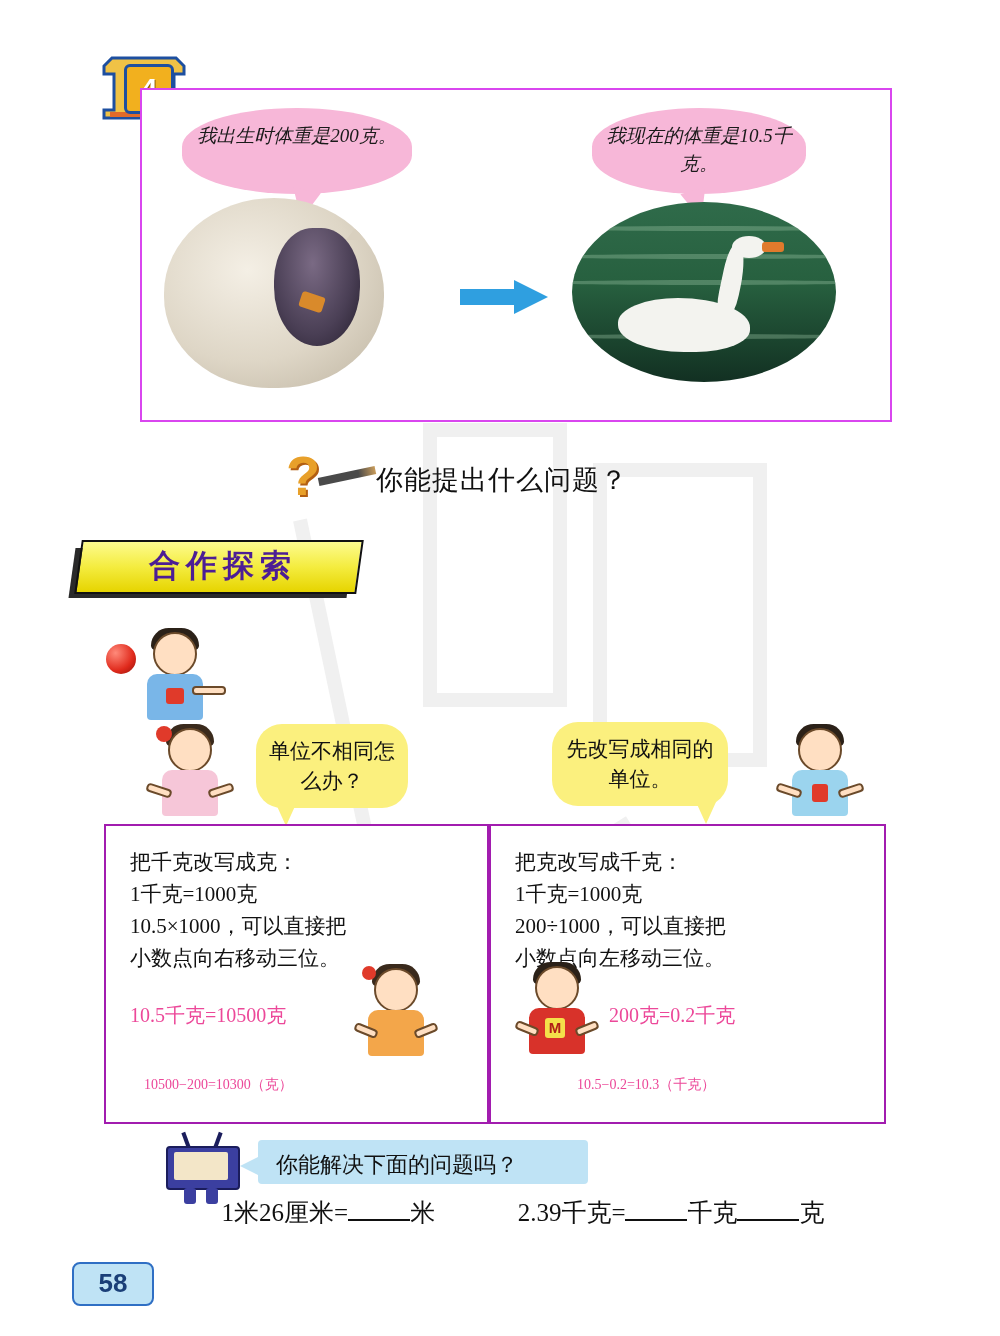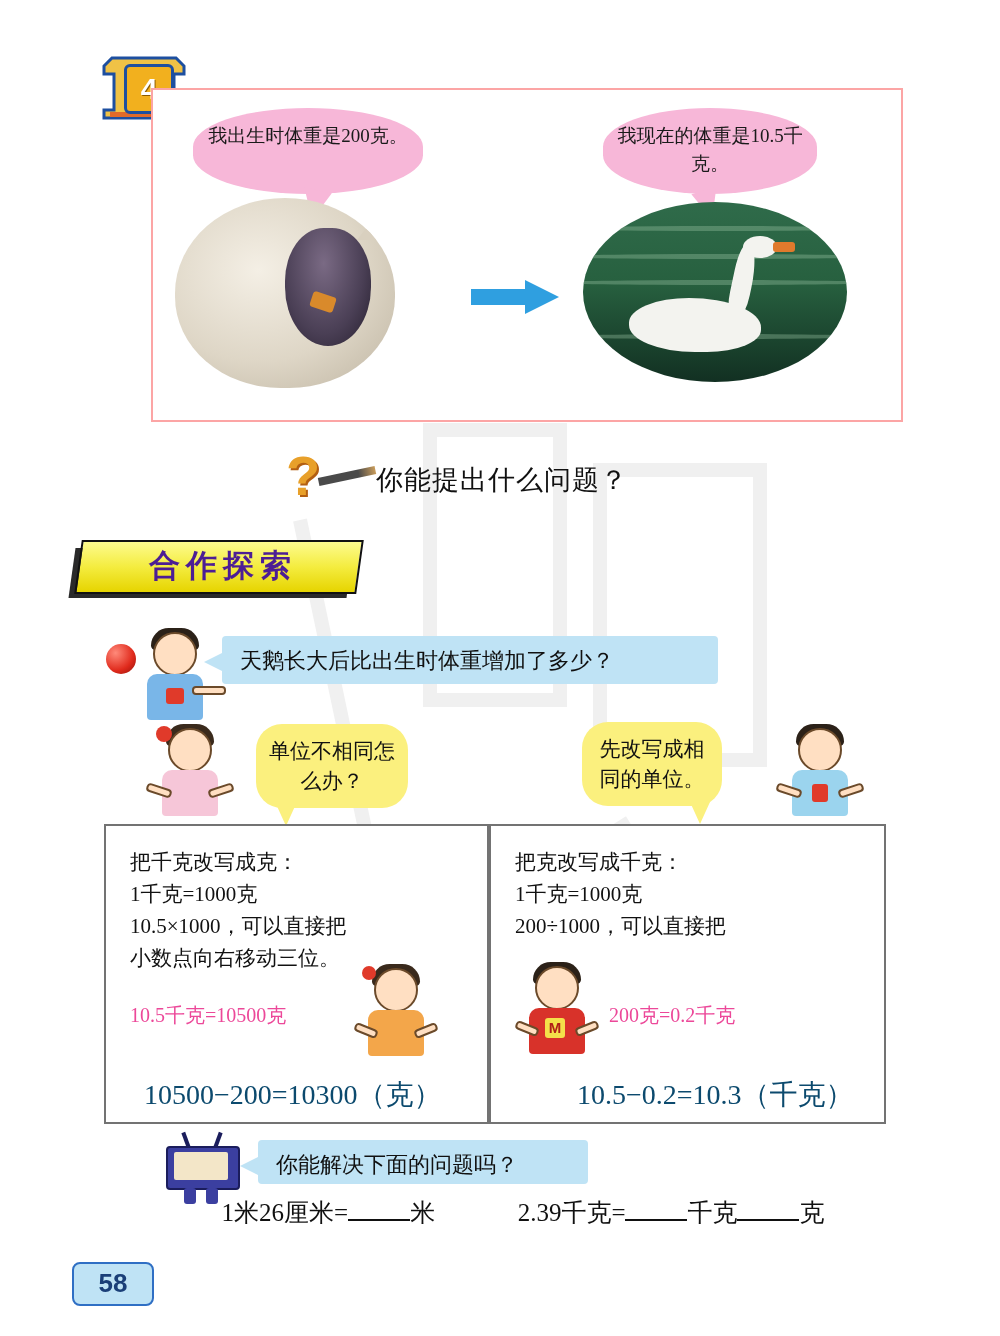--- a/index.html
+++ b/index.html
@@ -53,26 +53,27 @@
     font-weight: bold;
     font-size: 30px;
     line-height: 44px;
     text-align: center;
     text-shadow: 1px 1px 0 #8a5a00;
   }
 
   
   .pic-frame {
     position: absolute;
-    left: 151px;
+    left: 140px;
     top: 88px;
     width: 748px;
     height: 330px;
-    border: 2px solid #fca5a5;
+    border: 2px solid #d946ef;
     background: #ffffff;
+    font-style: italic;
   }
 
   
   .bubble-pink {
     position: absolute;
     background: #f7b7d8;
     border-radius: 50%/45%;
     color: #1a1a1a;
     text-align: center;
     font-size: 19px;
@@ -378,21 +379,21 @@
     padding: 12px 12px;
     box-sizing: border-box;
     border-radius: 26px;
   }
 
   
   .method-box {
     position: absolute;
     top: 824px;
     height: 300px;
-    border: 2px solid #737373;
+    border: 2px solid #a21caf;
     box-sizing: border-box;
     background: #ffffff;
   }
   #method-left { left: 104px; width: 385px; }
   #method-right { left: 489px; width: 397px; }
 
   .method-box .lines {
     position: absolute;
     left: 24px;
     top: 20px;
@@ -400,22 +401,22 @@
     line-height: 32px;
     color: #111;
   }
   .method-box .result {
     position: absolute;
     font-size: 20px;
     color: #ec4899;
   }
   .method-box .final {
     position: absolute;
-    font-size: 28px;
-    color: #0c4a6e;
+    font-size: 14px;
+    color: #ec4899;
   }
 
   
   .book-char {
     position: absolute;
     left: 166px;
     top: 1136px;
     width: 72px;
     height: 70px;
   }
@@ -545,40 +546,36 @@
   <div class="ball"></div>
 
   <div class="kid" style="left:140px;top:632px;width:70px;height:92px">
     <div class="hair"></div>
     <div class="head"></div>
     <div class="body" style="background:#79b6e8"></div>
     <div style="position:absolute;left:52px;top:54px;width:34px;height:9px;background:#ffdfc2;border:2px solid #6b4a2a;box-sizing:border-box;border-radius:4px"></div>
     <div style="position:absolute;left:26px;top:56px;width:18px;height:16px;background:#e03a2a;border-radius:3px"></div>
   </div>
 
-  <div class="bubble-blue" style="left:222px;top:636px;width:496px;height:48px">
-    <span class="tail"></span>
-    <span>天鹅长大后比出生时体重增加了多少？</span>
-  </div>
 
   <div class="kid" style="left:152px;top:728px;width:76px;height:96px">
     <div class="hair" style="background:#3a2a1c"></div>
     <div style="position:absolute;left:4px;top:-2px;width:16px;height:16px;background:#e03a2a;border-radius:50%"></div>
     <div class="head"></div>
     <div class="body" style="background:#f6c6d8"></div>
     <div style="position:absolute;left:-6px;top:58px;width:26px;height:9px;background:#ffdfc2;border:2px solid #6b4a2a;box-sizing:border-box;border-radius:4px;transform:rotate(18deg)"></div>
     <div style="position:absolute;left:56px;top:58px;width:26px;height:9px;background:#ffdfc2;border:2px solid #6b4a2a;box-sizing:border-box;border-radius:4px;transform:rotate(-18deg)"></div>
   </div>
 
   <div class="bubble-yellow" style="left:256px;top:724px;width:152px;height:84px">
     <span>单位不相同怎么办？</span>
     <span style="position:absolute;left:20px;bottom:-18px;width:0;height:0;border-left:10px solid transparent;border-right:10px solid transparent;border-top:22px solid #fbf07e"></span>
   </div>
 
-  <div class="bubble-yellow" style="left:582px;top:722px;width:140px;height:84px">
+  <div class="bubble-yellow" style="left:552px;top:722px;width:176px;height:84px">
     <span>先改写成相同的单位。</span>
     <span style="position:absolute;right:12px;bottom:-18px;width:0;height:0;border-left:10px solid transparent;border-right:10px solid transparent;border-top:22px solid #fbf07e"></span>
   </div>
 
   <div class="kid" style="left:782px;top:728px;width:76px;height:96px">
     <div class="hair"></div>
     <div class="head"></div>
     <div class="body" style="background:#9bd4ee"></div>
     <div style="position:absolute;left:-6px;top:58px;width:26px;height:9px;background:#ffdfc2;border:2px solid #6b4a2a;box-sizing:border-box;border-radius:4px;transform:rotate(18deg)"></div>
     <div style="position:absolute;left:56px;top:58px;width:26px;height:9px;background:#ffdfc2;border:2px solid #6b4a2a;box-sizing:border-box;border-radius:4px;transform:rotate(-18deg)"></div>
@@ -604,20 +601,21 @@
 
     <div class="result" style="left:24px;top:176px">10.5千克=10500克</div>
     <div class="final" style="left:38px;top:250px">10500−200=10300（克）</div>
   </div>
 
   <div class="method-box" id="method-right">
     <div class="lines">
       <div>把克改写成千克：</div>
       <div>1千克=1000克</div>
       <div>200÷1000，可以直接把</div>
+      <div>小数点向左移动三位。</div>
     </div>
 
     <div class="kid" style="left:28px;top:140px;width:76px;height:96px">
       <div class="hair"></div>
       <div class="head"></div>
       <div class="body" style="background:#d8322a"></div>
       <div style="position:absolute;left:26px;top:52px;width:20px;height:20px;background:#f4e04a;border-radius:3px;color:#b02018;font-family:'Liberation Sans',sans-serif;font-weight:bold;font-size:15px;line-height:20px;text-align:center">M</div>
       <div style="position:absolute;left:-4px;top:58px;width:24px;height:9px;background:#ffdfc2;border:2px solid #6b4a2a;box-sizing:border-box;border-radius:4px;transform:rotate(22deg)"></div>
       <div style="position:absolute;left:56px;top:58px;width:24px;height:9px;background:#ffdfc2;border:2px solid #6b4a2a;box-sizing:border-box;border-radius:4px;transform:rotate(-22deg)"></div>
     </div>

